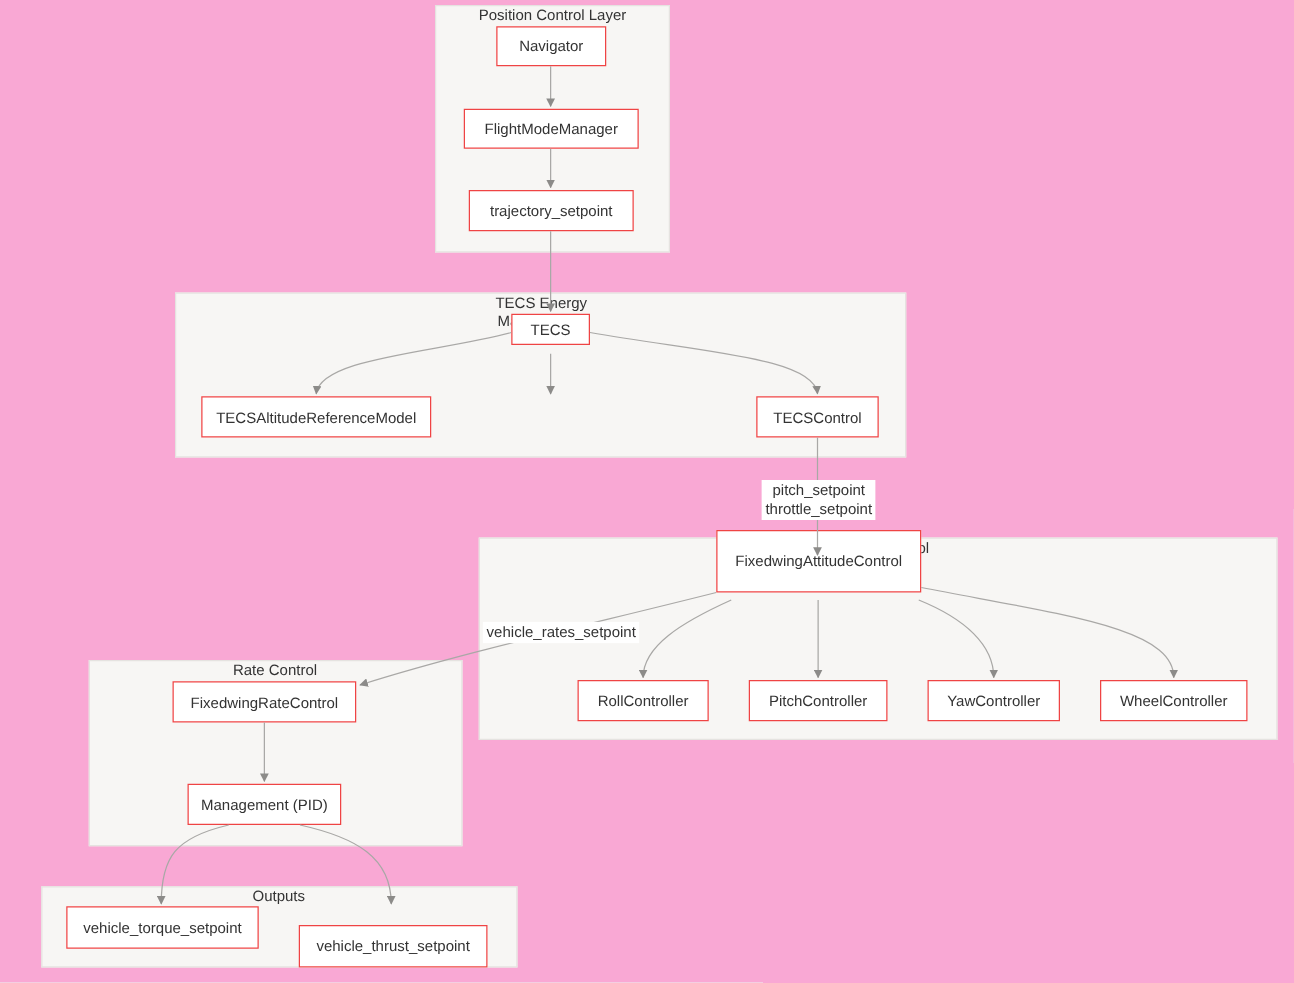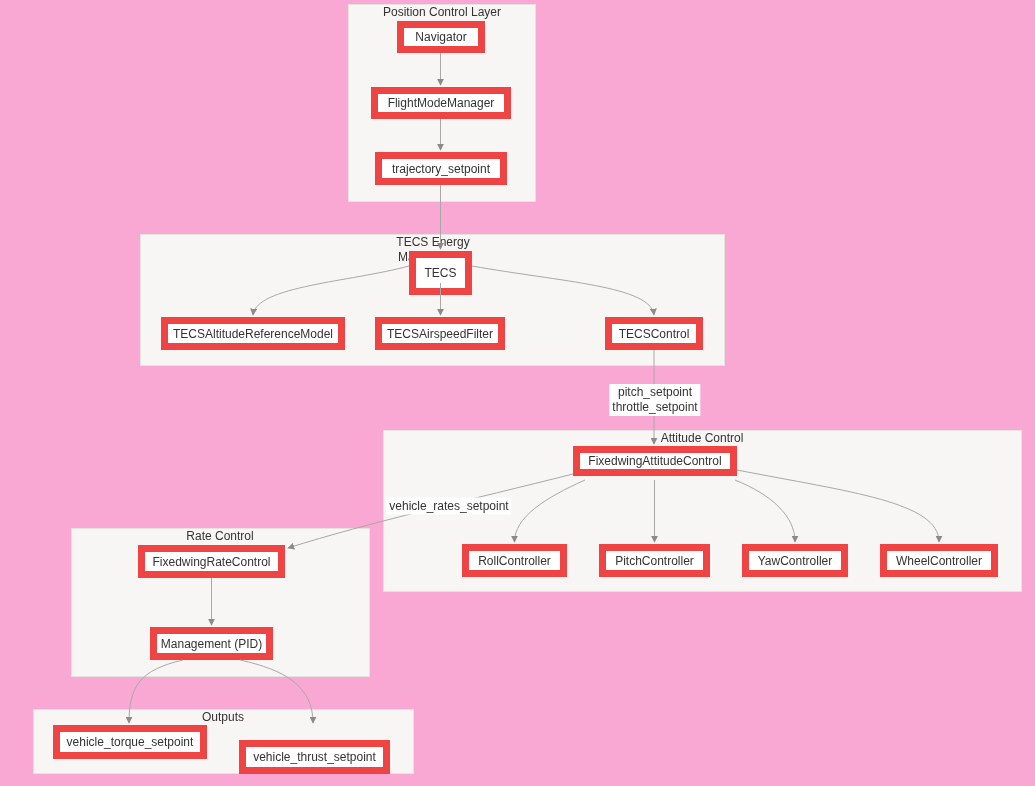--- a/index.html
+++ b/index.html
@@ -29,21 +29,21 @@
     color: #333333;
     font-size: 12px;
     line-height: 15px;
     white-space: nowrap;
     text-align: center;
     z-index: 2;
   }
   .node {
     position: absolute;
     background: #ffffff;
-    border: 7px solid #ef4444;
+    border: 1px solid #ef4444;
     box-sizing: border-box;
     color: #333333;
     font-size: 12px;
     display: flex;
     align-items: center;
     justify-content: center;
     text-align: center;
     white-space: nowrap;
     z-index: 5;
   }
@@ -90,25 +90,24 @@
     <div>TECS Energy</div>
     <div>Management</div>
   </div>
   <div class="cluster-title" style="left:702px; top:431px;">Attitude Control</div>
   <div class="cluster-title" style="left:220px; top:529px;">Rate Control</div>
   <div class="cluster-title" style="left:223px; top:710px;text-align:right;">Outputs</div>
 
   <div class="node" style="left:397px; top:21px; width:88px; height:32px;">Navigator</div>
   <div class="node" style="left:371px; top:87px; width:140px; height:32px;">FlightModeManager</div>
   <div class="node" style="left:375px; top:152px; width:132px; height:33px;">trajectory_setpoint</div>
-  <div class="node" style="left:409px; top:251px; width:63px; height:44px;">TECS</div>
+  <div class="node" style="left:409px; top:251px; width:63px; height:25px;">TECS</div>
   <div class="node" style="left:161px; top:317px; width:184px; height:33px;">TECSAltitudeReferenceModel</div>
-  <div class="node" style="left:375px; top:317px; width:130px; height:33px;">TECSAirspeedFilter</div>
   <div class="node" style="left:605px; top:317px; width:98px; height:33px;">TECSControl</div>
-  <div class="node" style="left:573px; top:446px; width:164px; height:30px;">FixedwingAttitudeControl</div>
+  <div class="node" style="left:573px; top:424px; width:164px; height:50px;">FixedwingAttitudeControl</div>
   <div class="node" style="left:462px; top:544px; width:105px; height:33px;">RollController</div>
   <div class="node" style="left:599px; top:544px; width:111px; height:33px;">PitchController</div>
   <div class="node" style="left:742px; top:544px; width:106px; height:33px;text-align:right;">YawController</div>
   <div class="node" style="left:880px; top:544px; width:118px; height:33px;">WheelController</div>
   <div class="node" style="left:138px; top:545px; width:147px; height:33px;">FixedwingRateControl</div>
   <div class="node" style="left:150px; top:627px; width:123px; height:33px;">Management (PID)</div>
   <div class="node" style="left:53px; top:725px; width:154px; height:34px;">vehicle_torque_setpoint</div>
   <div class="node" style="left:239px; top:740px; width:151px; height:34px;">vehicle_thrust_setpoint</div>
 
   <svg id="edges-layer" width="1035" height="786" viewBox="0 0 1035 786" xmlns="http://www.w3.org/2000/svg">

